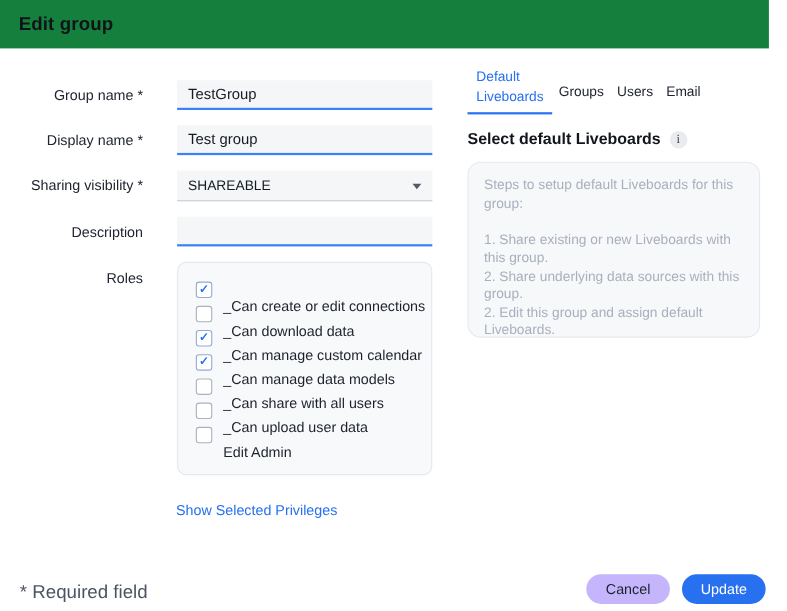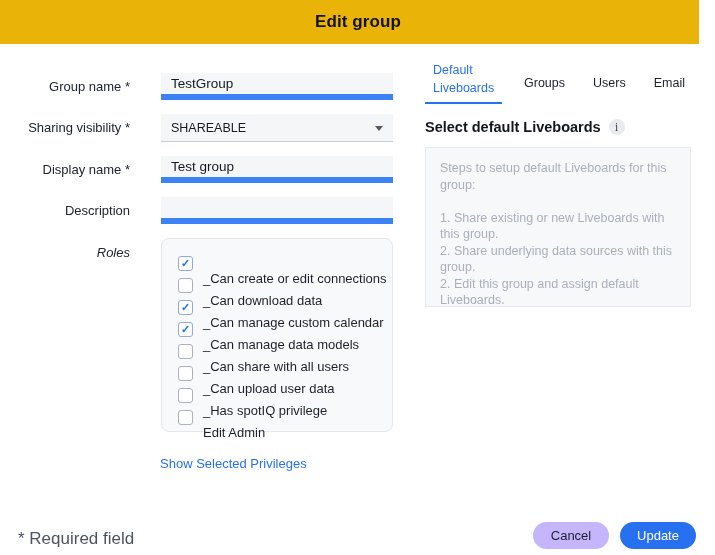--- a/index.html
+++ b/index.html
@@ -1,59 +1,59 @@
 <!DOCTYPE html>
 <html style="--accent: #2770ef;"><head>
 <meta charset="utf-8">
 <style>
   * { margin:0; padding:0; box-sizing:border-box; }
   html,body { background:#ffffff; }
   body { font-family:"Liberation Sans", sans-serif; }
   .page { position:relative; width:715px; height:555px; background:#fff; overflow:hidden; }
 
-  .header { position:absolute; top:0; left:0; right:16px; height:44px; background:#eab308;
-            display:flex; align-items:center; padding-left:17px;justify-content:center; }
+  .header { position:absolute; top:0; left:0; right:16px; height:44px; background:#15803d;
+            display:flex; align-items:center; padding-left:17px; }
   .header h1 { font-size:17px; font-weight:bold; color:#111318; letter-spacing:.1px; }
 
   .form { position:absolute; top:73px; left:0; width:400px; }
   .row { display:flex; margin-bottom:14px;gap:16px; }
   .row .lbl { width:130px; text-align:right; font-size:13px; color:#20252f; line-height:27px; flex:none; }
   .row .fld { margin-left:15px; width:232px; position:relative; }
-  input.txt { width:232px; height:27px; background:#f4f6f8; border:none; border-bottom:6px solid #3b82f6;
+  input.txt { width:232px; height:27px; background:#f4f6f8; border:none; border-bottom:2px solid #3b82f6;
               padding:0 10px; font-size:13.5px; color:#161a22; font-family:"Liberation Sans",sans-serif; }
   .select { position:relative; width:232px; height:28px; background:#f4f6f8; border-bottom:1px solid #c7ccd5;
             display:flex; align-items:center; padding:0 10px; font-size:12.5px; color:#161a22; cursor:pointer; }
   .chev { position:absolute; right:10px; top:12px; width:0; height:0;
           border-left:4px solid transparent; border-right:4px solid transparent; border-top:5px solid #525a68; }
 
   .roles-row { align-items:flex-start; }
-  .roles-row .lbl { line-height:16px; padding-top:7px;font-style:italic; }
+  .roles-row .lbl { line-height:16px; padding-top:7px; }
   .roles-box { width:232px; height:194px; background:#f8f9fb; border:1px solid #e4e7ec; border-radius:8px;
                padding:13px 8px 0 16px; }
   .role-row { display:flex; align-items:center; height:22px; cursor:pointer; }
   .cb { width:15px; height:15px; border:1px solid #aab1bf; border-radius:3px; background:#fff; flex:none;
         display:flex; align-items:center; justify-content:center; font-size:11px; font-weight:bold;
         color:var(--accent,#2770ef); line-height:1; }
   .cb.checked { border-color:#93a9d6; }
   .role-label { margin-left:10px; font-size:13px; color:#1c212b; white-space:nowrap;margin-top:31px; }
 
   .priv-link { position:absolute; top:456px; left:160px; font-size:13px; color:var(--accent,#2770ef); cursor:pointer; }
 
   .panel { position:absolute; left:425px; top:62px; width:266px; }
-  .tabs { display:flex; justify-content:space-between; align-items:center; width:266px; min-height:42px; }
+  .tabs { display:flex; align-items:center; width:266px; min-height:42px; }
   .tab { font-size:12.5px; color:#1c212b; padding:0 6px; cursor:pointer; white-space:nowrap; }
   .tab.active { color:var(--accent,#2770ef); border-bottom:2px solid var(--accent,#2770ef);
                 width:77px; padding:0 6px 5px 8px; line-height:1.4; white-space:normal; }
   .panel-heading { margin-top:15px; font-size:14.5px; font-weight:bold; color:#12151c;
                    display:flex; align-items:center;text-align:right; }
   .info { width:16px; height:16px; border-radius:50%; background:#e9ebef; color:#3c4250;
           font-family:"Liberation Serif", serif; font-size:11.5px; font-weight:normal;
           display:flex; align-items:center; justify-content:center; margin-left:8px; cursor:pointer; }
   .steps { margin-top:12px; width:266px; height:160px; background:#f7f8fa; border:1px solid #e7e9ee;
-           border-radius:0; padding:12px 14px; font-size:12.5px; color:#a9b0bd; overflow:hidden; }
+           border-radius:12px; padding:12px 14px; font-size:12.5px; color:#a9b0bd; overflow:hidden; }
   .step-line { line-height:16.5px; min-height:16.5px; }
 
   .footer-note { position:absolute; left:18px; top:529px; font-size:17px; color:#4c5362; }
   .btn { position:absolute; top:522px; height:27px; width:76px; border:none; border-radius:14px;
          font-size:13px; font-family:"Liberation Sans",sans-serif; display:flex; align-items:center;
          justify-content:center; cursor:pointer; }
   .btn-cancel { left:533px; background:#c4b5fd; color:#1c212b; }
   .btn-update { left:620px; background:var(--accent,#2770ef); color:#ffffff; }
 </style>
 </head>
@@ -66,32 +66,32 @@
   </div>
 
   <div class="form">
     <div class="row">
       <div class="lbl">Group name *</div>
       <div class="fld">
         <input class="txt" type="text" value="TestGroup" style="">
       </div>
     </div>
     <div class="row">
+      <div class="lbl">Display name *</div>
+      <div class="fld">
+        <input class="txt" type="text" value="Test group" style="">
+      </div>
+    </div>
+    <div class="row">
       <div class="lbl">Sharing visibility *</div>
       <div class="fld">
         <div class="select">
           <span>SHAREABLE</span>
           <span class="chev"></span>
         </div>
-      </div>
-    </div>
-    <div class="row">
-      <div class="lbl">Display name *</div>
-      <div class="fld">
-        <input class="txt" type="text" value="Test group" style="">
       </div>
     </div>
     <div class="row">
       <div class="lbl">Description</div>
       <div class="fld">
         <input class="txt" type="text" value="" style="">
       </div>
     </div>
     <div class="row roles-row">
       <div class="lbl">Roles</div>
@@ -113,24 +113,20 @@
               <span class="cb checked">✓</span>
               <span class="role-label">_Can manage data models</span>
             </label>
             <label class="role-row">
               <span class="cb"></span>
               <span class="role-label">_Can share with all users</span>
             </label>
             <label class="role-row">
               <span class="cb"></span>
               <span class="role-label">_Can upload user data</span>
-            </label>
-            <label class="role-row">
-              <span class="cb"></span>
-              <span class="role-label">_Has spotIQ privilege</span>
             </label>
             <label class="role-row">
               <span class="cb"></span>
               <span class="role-label">Edit Admin</span>
             </label>
           </div>
       </div>
     </div>
   </div>
 

